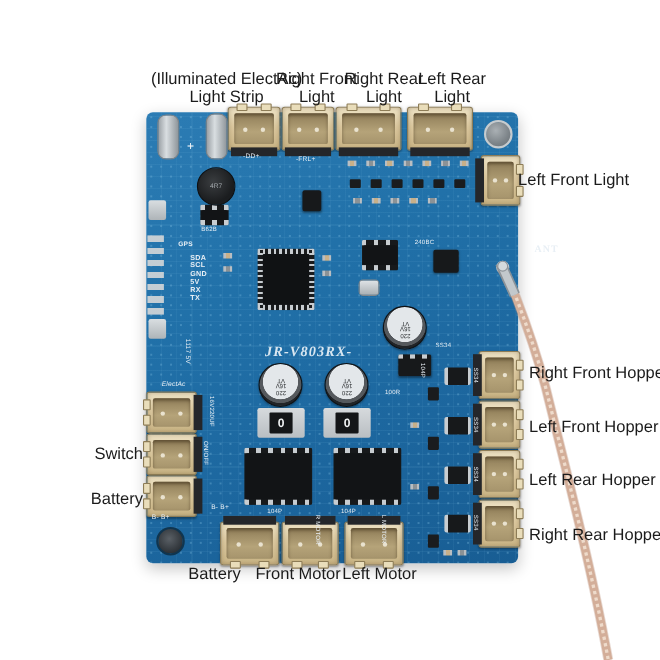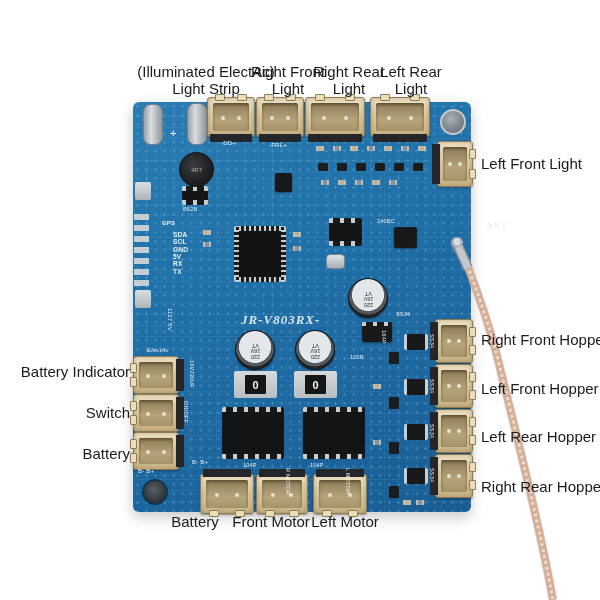--- a/index.html
+++ b/index.html
@@ -294,27 +294,26 @@
   </div>
   <div class="lbl c" style="left:269px;top:63px;width:160px">
     <div>Right Rear</div>
     <div>Light</div>
   </div>
   <div class="lbl c" style="left:331px;top:63px;width:160px">
     <div>Left Rear</div>
     <div>Light</div>
   </div>
 
-  <div class="lbl" style="left:481px;top:155px">Left Front Light</div>
+  <div class="lbl" style="left:471px;top:155px">Left Front Light</div>
   <div class="lbl" style="left:481px;top:331px">Right Front Hopper</div>
   <div class="lbl" style="left:481px;top:380px">Left Front Hopper</div>
   <div class="lbl" style="left:481px;top:428px">Left Rear Hopper</div>
   <div class="lbl" style="left:481px;top:478px">Right Rear Hopper</div>
 
-  <div class="lbl r" style="left:0px;top:363px;width:130px">Battery Indicator</div>
   <div class="lbl r" style="left:0px;top:404px;width:130px">Switch</div>
   <div class="lbl r" style="left:0px;top:445px;width:130px">Battery</div>
 
   <div class="lbl c" style="left:145px;top:513px;width:100px">Battery</div>
   <div class="lbl c" style="left:221px;top:513px;width:100px">Front Motor</div>
   <div class="lbl c" style="left:295px;top:513px;width:100px">Left Motor</div>
 
 </div>
 
 </body></html>

